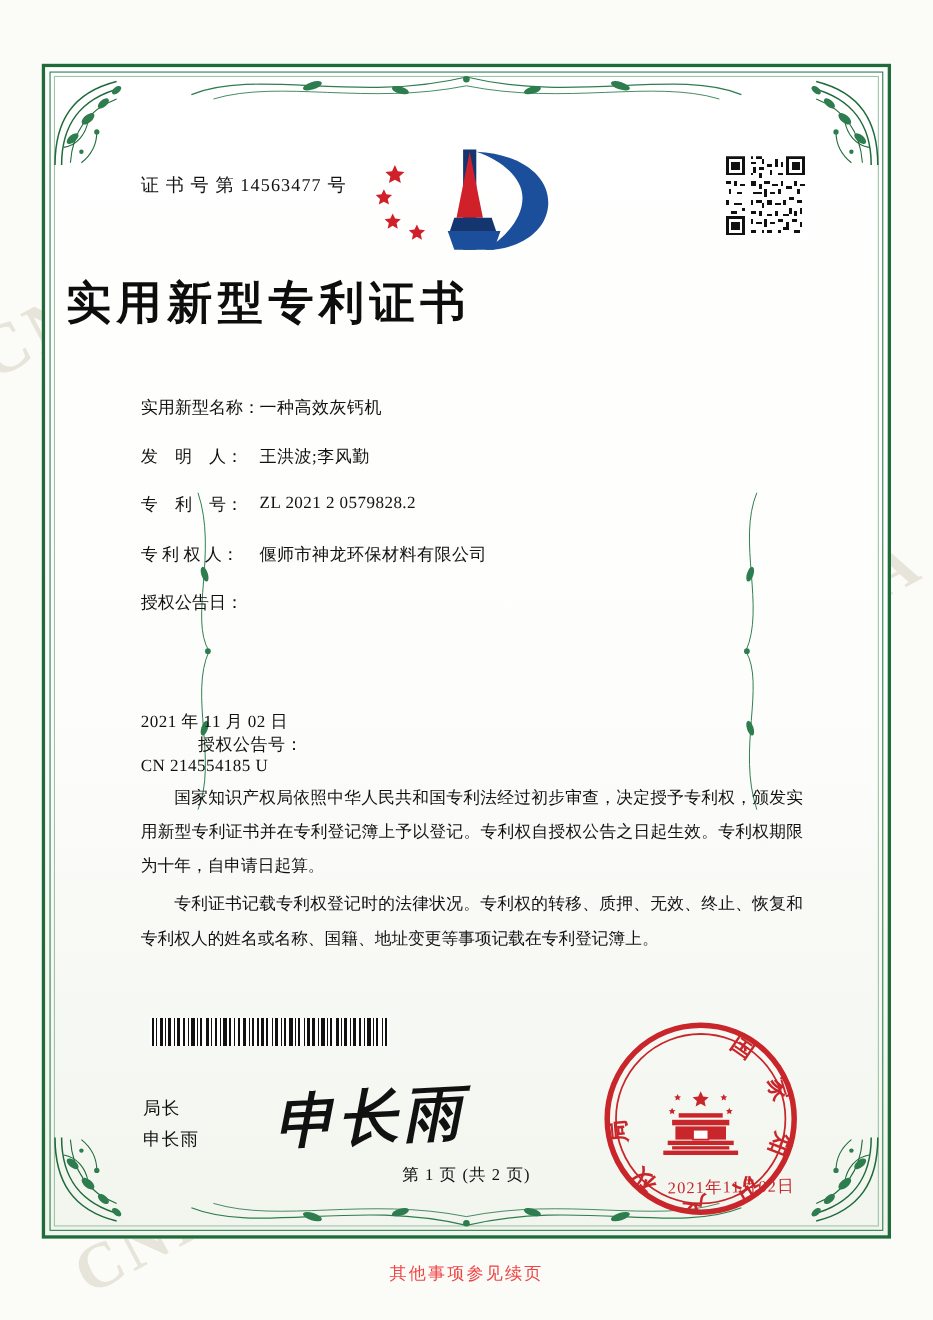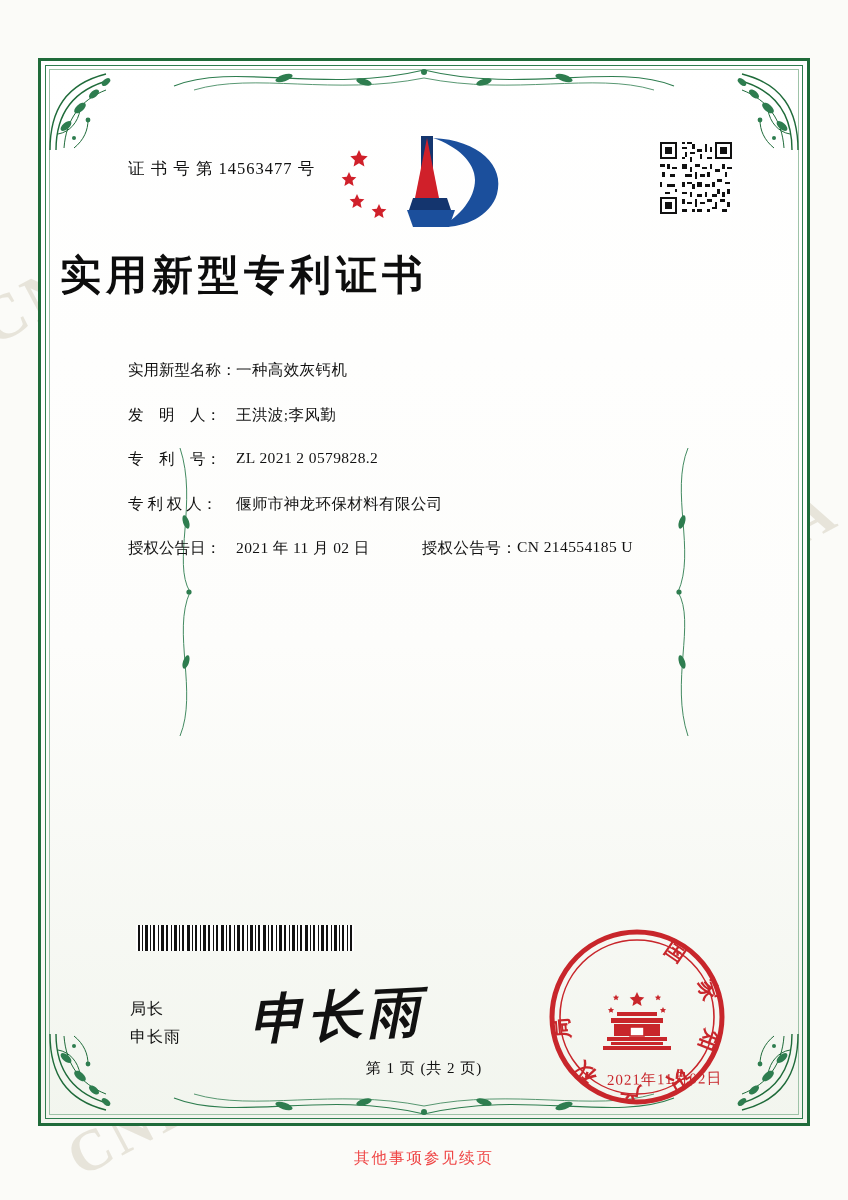--- a/index.html
+++ b/index.html
@@ -91,21 +91,21 @@
     display:flex;align-items:flex-start;
     margin-bottom:23.5px;
     font-size:15.5px;color:#111;
     font-family:"Liberation Serif","DejaVu Serif",serif;
   }
   .lbl{
     width:108px;flex:0 0 108px;
     letter-spacing:0px;white-space:pre;
   }
   .val{letter-spacing:.4px;}
-  .row.pub{margin-bottom:18px;}
+  .row.pub{margin-bottom:18px;flex-direction:column;}
   .pub2{margin-left:52px;}
 
   
   .paras{
     position:absolute;left:68px;right:58px;top:630px;
     font-family:"Liberation Serif","DejaVu Serif",serif;
     font-size:15.2px;line-height:2.05;color:#111;text-align:justify;
   }
   .paras p{margin:0 0 3px 0;text-indent:2em;}
 
@@ -405,20 +405,24 @@
         <span class="val">偃师市神龙环保材料有限公司</span>
       </div>
       <div class="row pub">
         <span class="lbl">授权公告日：</span>
         <span class="val">2021 年 11 月 02 日</span>
         <span class="val pub2">授权公告号：</span>
         <span class="val">CN 214554185 U</span>
       </div>
     </div>
 
+    <div class="paras">
+      <p>国家知识产权局依照中华人民共和国专利法经过初步审查，决定授予专利权，颁发实用新型专利证书并在专利登记簿上予以登记。专利权自授权公告之日起生效。专利权期限为十年，自申请日起算。</p>
+      <p>专利证书记载专利权登记时的法律状况。专利权的转移、质押、无效、终止、恢复和专利权人的姓名或名称、国籍、地址变更等事项记载在专利登记簿上。</p>
+    </div>
 
     <svg class="barcode" viewBox="0 0 218 26" shape-rendering="crispEdges">
       <rect width="218" height="26" fill="#fff"></rect>
       <g fill="#111">
         <rect x="2" y="0" width="2" height="26"></rect>
           <rect x="6" y="0" width="1" height="26"></rect>
         <rect x="9" y="0" width="3" height="26"></rect>
           <rect x="14" y="0" width="1" height="26"></rect>
         <rect x="17" y="0" width="2" height="26"></rect>
           <rect x="22" y="0" width="1" height="26"></rect>

